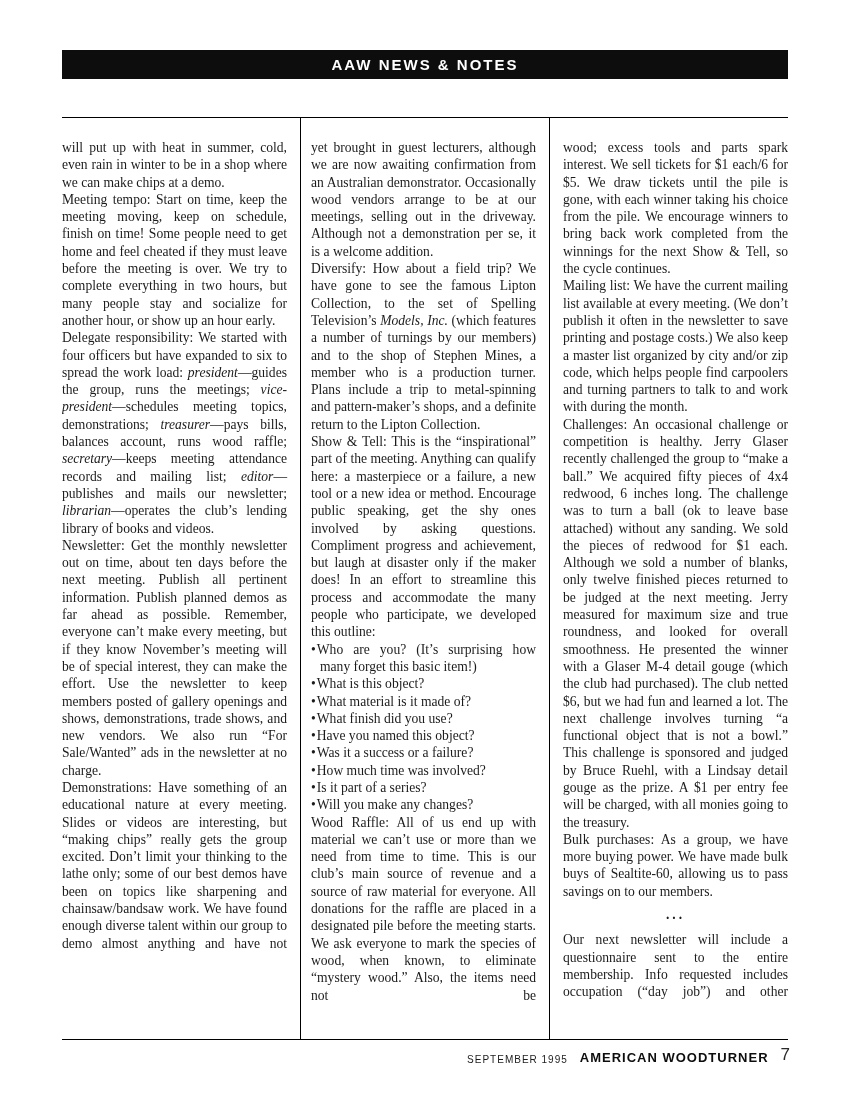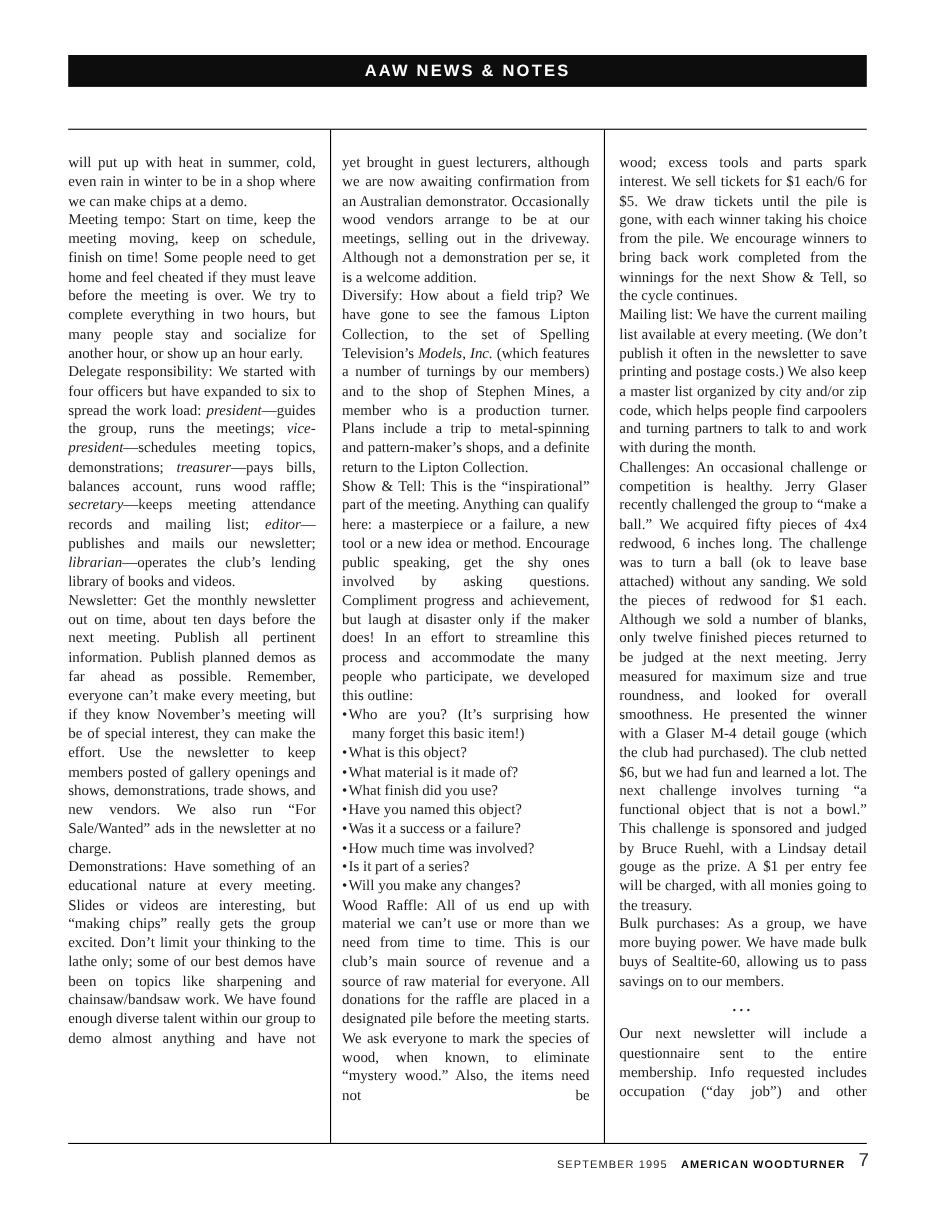--- a/index.html
+++ b/index.html
@@ -36,21 +36,21 @@
   span.italic { font-style:italic; }
   p.separator {
     margin:6px 0 8px 0; text-align:center; font-size:13.6px; line-height:17.3px;
     letter-spacing:3px; font-weight:bold;
   }
   .footer {
     position:absolute; right:60px; top:1045px; display:flex; align-items:flex-end;
     font-family:"Liberation Sans", sans-serif;
   }
   .footer-issue { font-size:10px; letter-spacing:1px; color:#1b1b1b; margin-right:12px; }
-  .footer-pub { font-size:10px; font-weight:bold; letter-spacing:1px; color:#0d0d0d; margin-right:12px; }
+  .footer-pub { font-size:13px; font-weight:bold; letter-spacing:1px; color:#0d0d0d; margin-right:12px; }
   .footer-page { font-size:17px; color:#2a2a2a; }
 </style>
 </head>
 <body>
 
 <div class="page">
 
   <div class="header-bar">
     <span class="header-title">AAW NEWS &amp; NOTES</span>
   </div>

